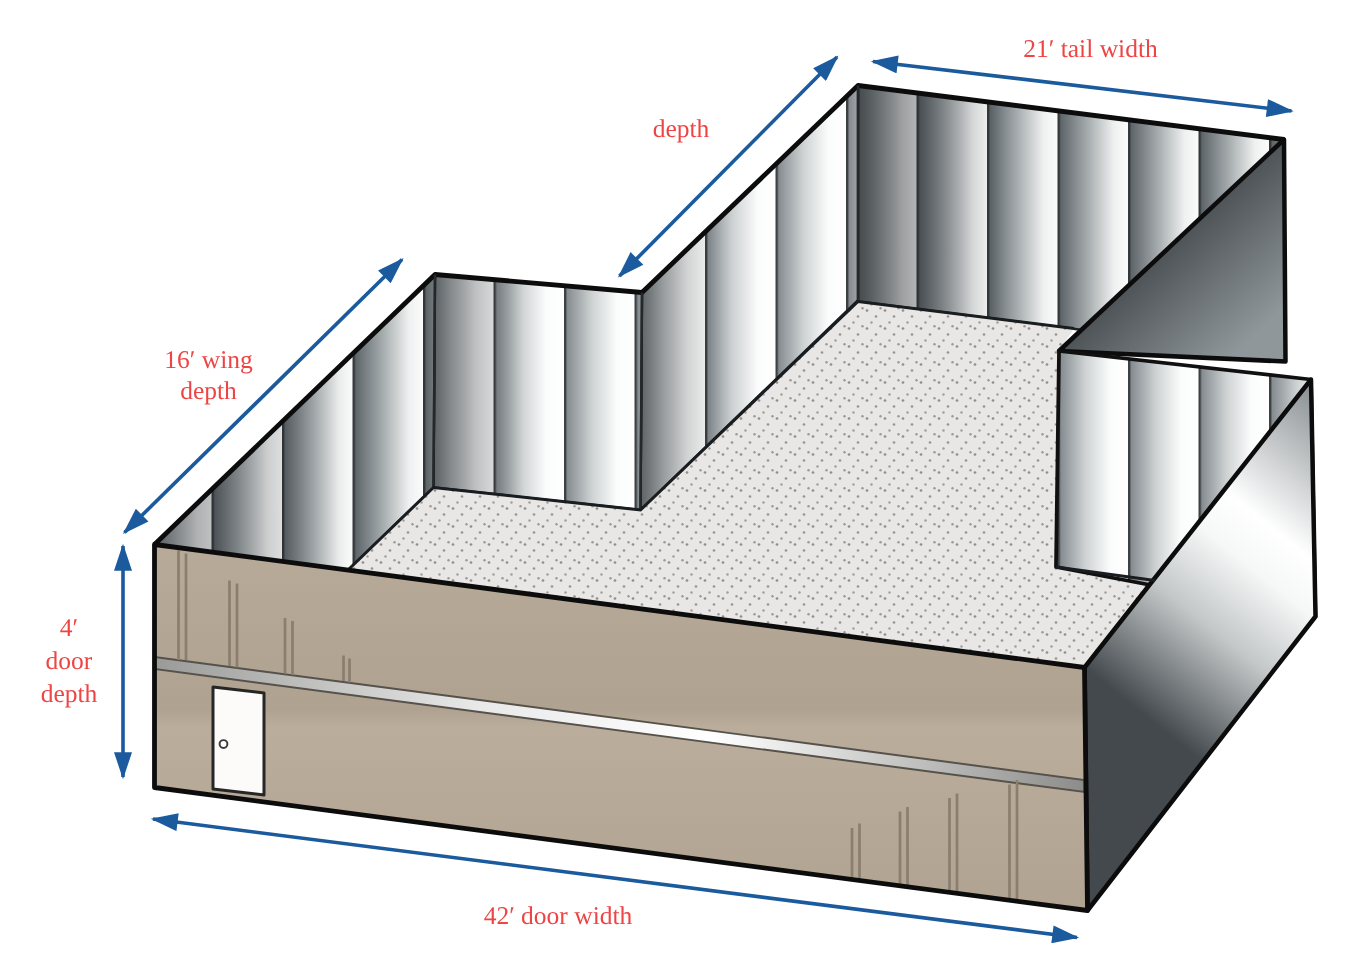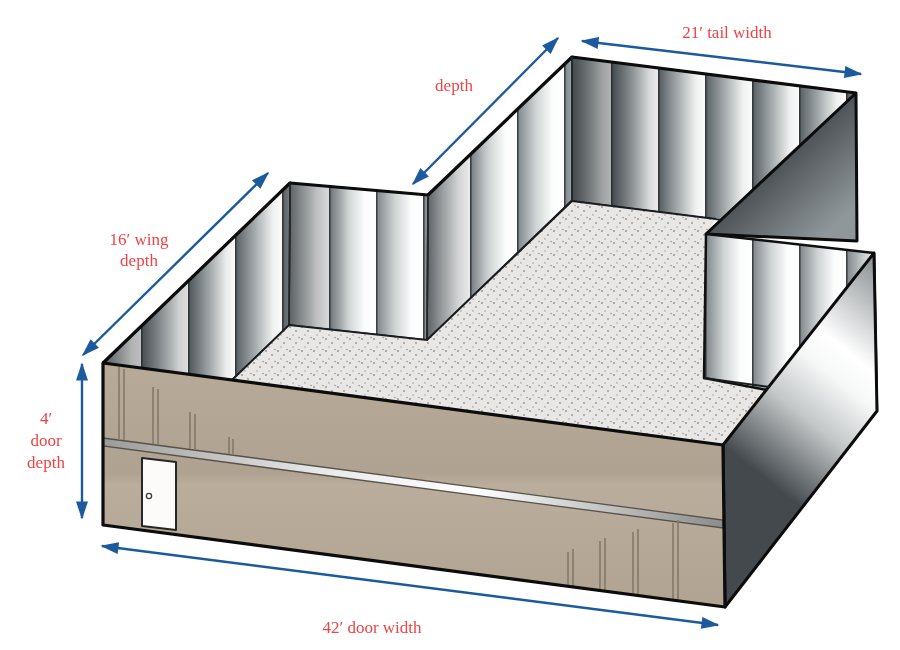--- a/index.html
+++ b/index.html
@@ -8,21 +8,21 @@
   .stage svg{position:absolute;left:0;top:0;}
   .dim-label{position:absolute;color:#ef4444;font-size:17px;line-height:21px;
              text-align:center;white-space:nowrap;font-family:Liberation Serif, serif;}
   .dim-label span{display:block;}
   .dim-label.tight span{line-height:22px;}
   .lbl-tail-width{left:627px;top:22px;width:200px;}
   .lbl-tail-depth{left:394px;top:75px;width:120px;}
   .lbl-wing-depth{left:79px;top:229px;width:120px;}
   .lbl-door-height{left:6px;top:408px;width:80px;}
   .lbl-area{left:484px;top:332px;width:200px;}
-  .lbl-door-width{left:292px;top:600px;width:160px;margin-top:17px;}
+  .lbl-door-width{left:292px;top:600px;width:160px;}
 </style>
 </head>
 <body>
 
 <div class="stage">
 
 <svg width="900" height="650" viewBox="0 0 900 650">
   <defs>
 
     <linearGradient id="gPanelMid" x1="0" y1="0" x2="47" y2="0" gradientUnits="userSpaceOnUse">

